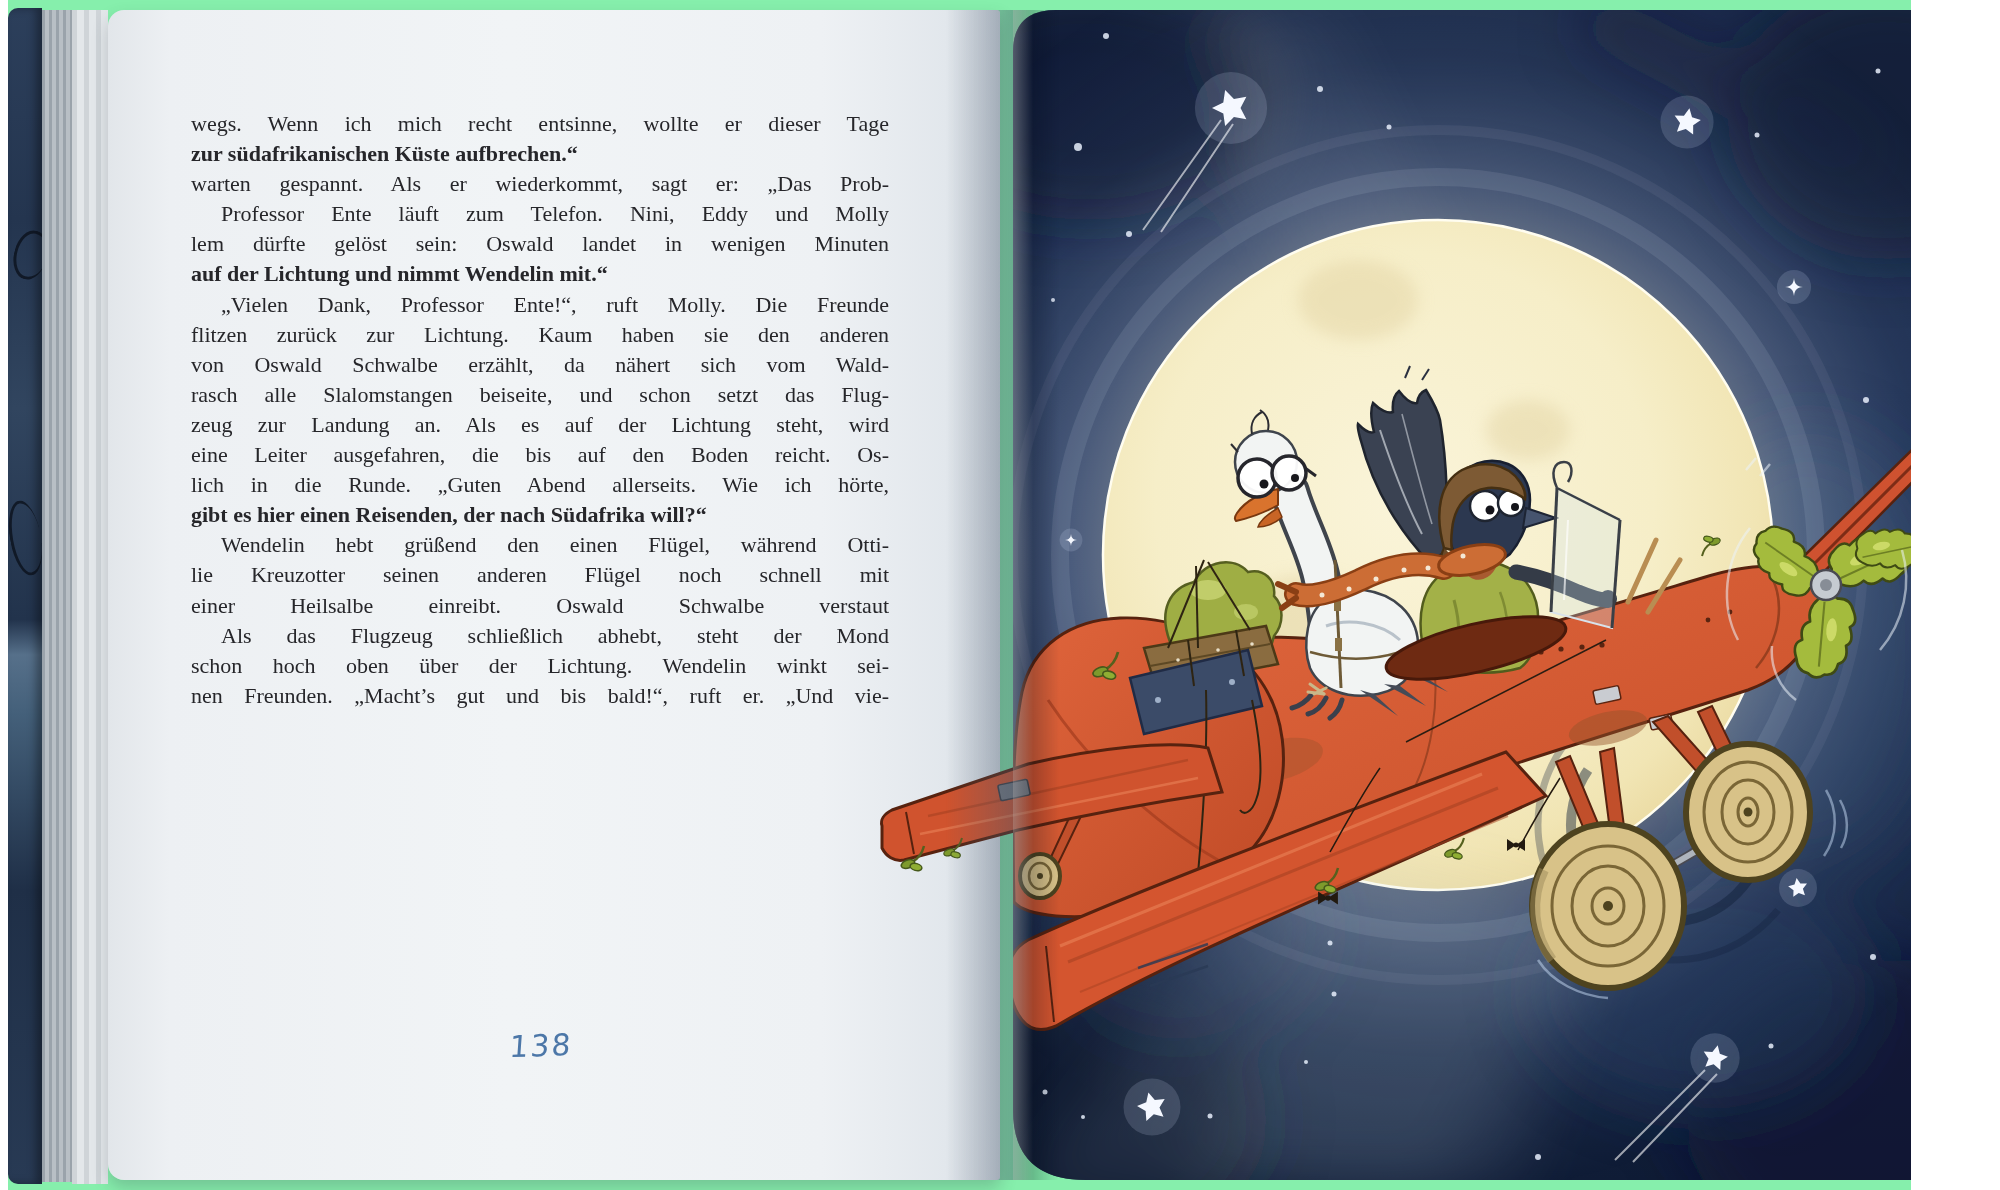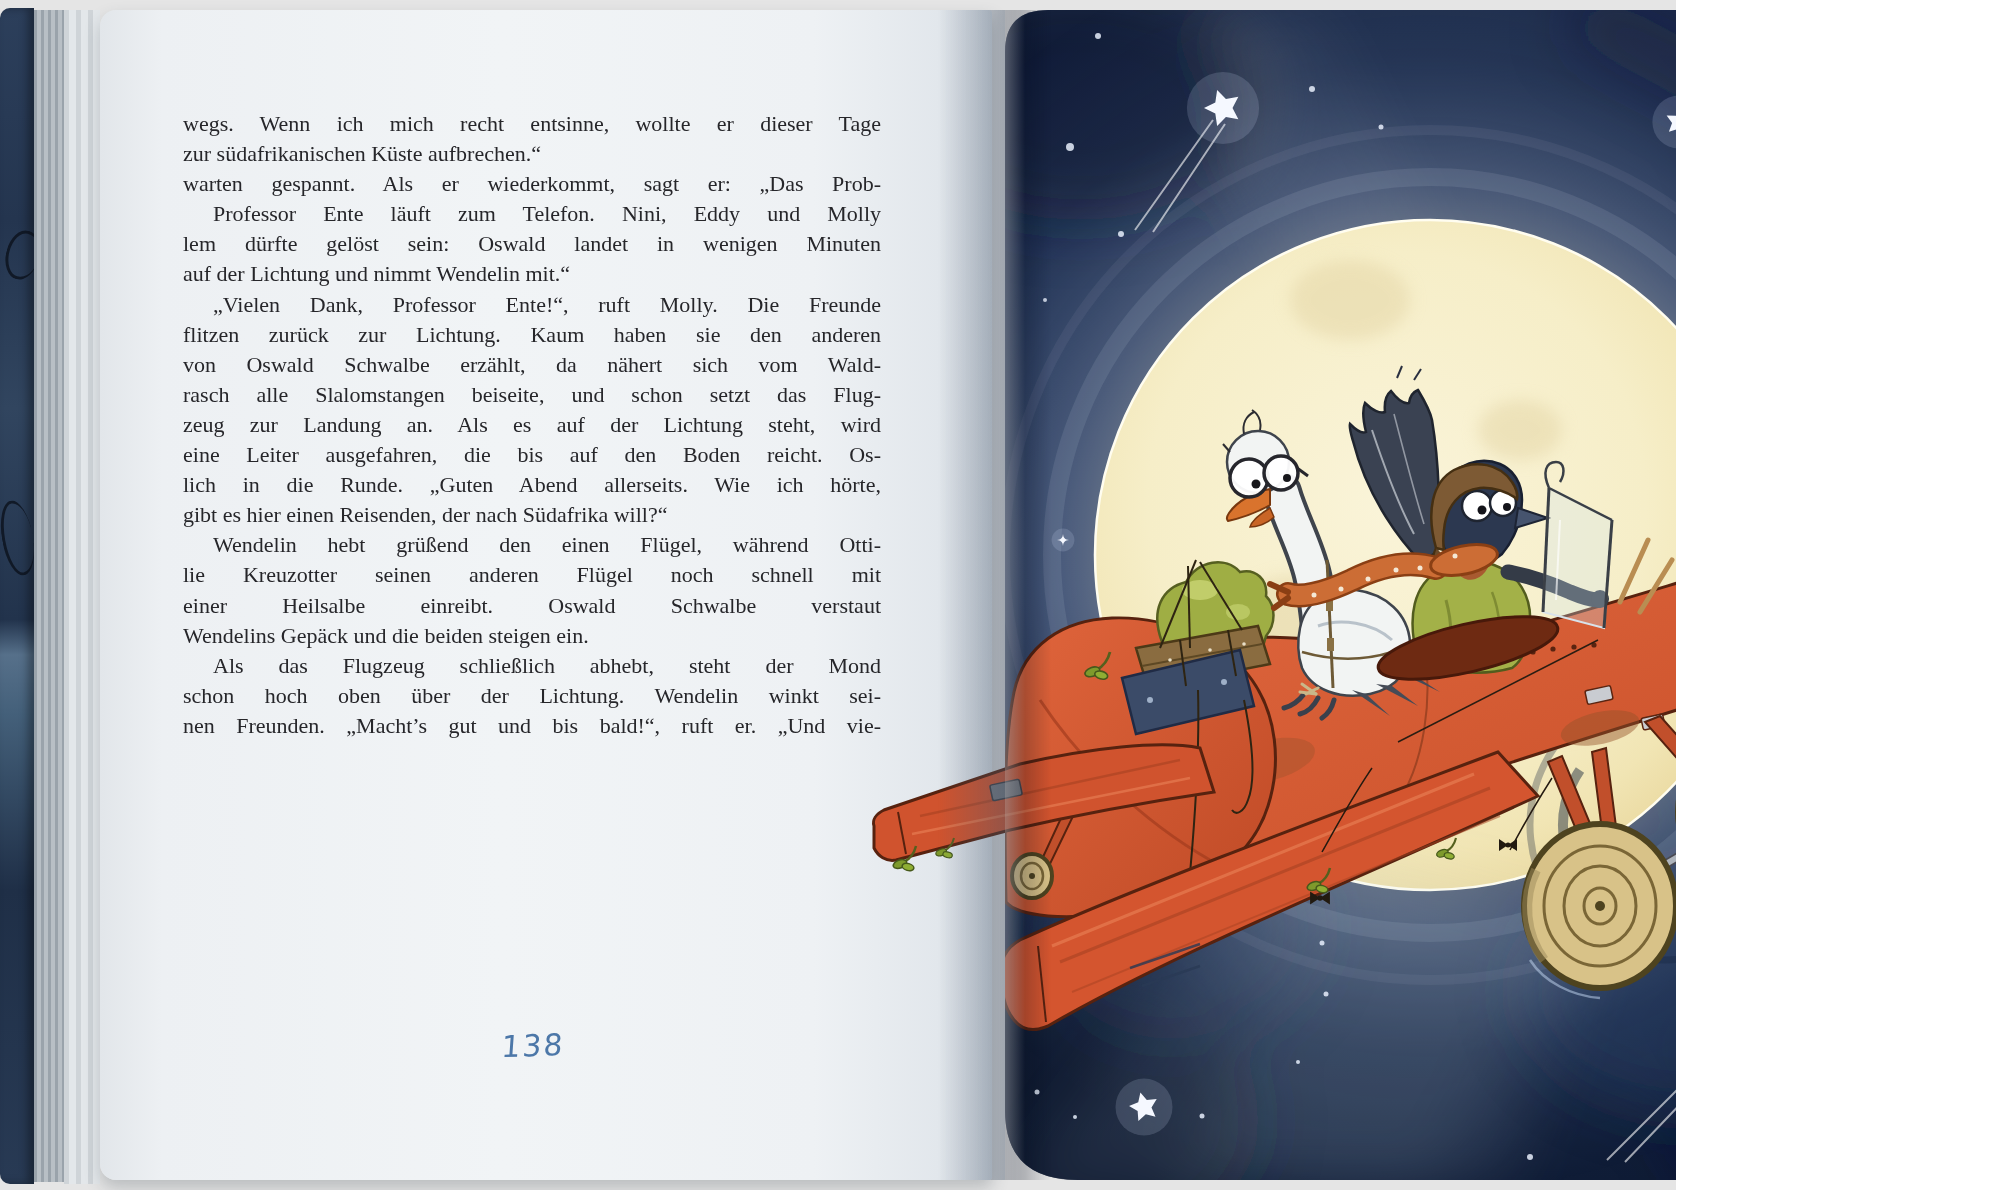--- a/index.html
+++ b/index.html
@@ -1,17 +1,17 @@
 <!DOCTYPE html>
 <html><head>
 <meta charset="utf-8">
 <style>
   html,body{margin:0;padding:0;background:#ffffff;}
-  .book{position:relative;width:1676px;height:1190px;background:#e5e5e5;overflow:hidden;
-        font-family:"Liberation Serif", serif;}
+  .book{position:relative;width:1903px;height:1190px;background:#86efac;overflow:hidden;
+        font-family:"Liberation Serif", serif;margin-left:8px;}
   
   .cover-left{position:absolute;left:0;top:8px;width:34px;height:1176px;
      background:linear-gradient(180deg,#2c3f5b 0%,#24354f 18%,#31455f 34%,#22334c 52%,#56708a 55%,#44607a 60%,#1f2f47 75%,#283a54 100%);
      border-radius:10px 0 0 10px; box-shadow:inset -6px 0 8px rgba(0,0,0,.35);}
   .cover-doodle1,.cover-doodle2{position:absolute;border:3px solid rgba(10,15,25,.75);border-radius:50%;}
   .cover-doodle1{left:6px;top:222px;width:30px;height:44px;border-right:none;transform:rotate(14deg);}
   .cover-doodle2{left:2px;top:492px;width:28px;height:70px;border-right:none;transform:rotate(-10deg);}
   .stack-a{position:absolute;left:34px;top:10px;width:30px;height:1172px;
      background:repeating-linear-gradient(90deg,#9aa3ab 0 3px,#b8bfc5 3px 7px);}
   .stack-b{position:absolute;left:64px;top:10px;width:36px;height:1174px;
@@ -25,21 +25,21 @@
   .fore-edge-right:before{content:"";position:absolute;left:8px;top:0;width:1px;height:100%;background:#d5d9dc;}
   .fore-edge-right:after{content:"";position:absolute;left:17px;top:0;width:1px;height:100%;background:#d9dde0;}
   .next-page-sliver{position:absolute;left:1950px;top:14px;width:50px;height:1164px;
      background:linear-gradient(180deg,#223450 0%,#1d2d48 12%,#8a6b4a 14%,#8a6b4a 18%,#24364f 20%,#203150 48%,#7d6247 52%,#8a6b4a 62%,#223450 66%,#1a2a44 100%);
      border-radius:0 12px 12px 0; box-shadow:inset 8px 0 10px rgba(0,0,0,.35), inset -4px 0 6px rgba(0,0,0,.5);}
   
   .text-block{position:absolute;left:183px;top:109px;width:698px;color:#26262a;
      font-size:22px;line-height:30.1px;}
   .line{text-align:justify;text-align-last:justify;height:30.1px;overflow:hidden;}
   .line.indent{text-indent:30px;}
-  .line.para-end{text-align-last:left;}
+  .line.para-end{text-align-last:left;font-weight:bold;}
   .page-number{position:absolute;left:498px;top:1028px;width:70px;text-align:center;
      color:#4c77a8;font-family:"DejaVu Sans",sans-serif;font-size:30px;letter-spacing:2px;
      transform:rotate(-2deg) skewX(-6deg);}
   svg.illustration{position:absolute;left:0;top:0;pointer-events:none;}
 </style>
 </head>
 <body>
 
 <div class="book">
 
@@ -63,21 +63,20 @@
       <div class="line">flitzen zurück zur Lichtung. Kaum haben sie den anderen</div>
       <div class="line">von Oswald Schwalbe erzählt, da nähert sich vom Wald-</div>
       <div class="line">rasch alle Slalomstangen beiseite, und schon setzt das Flug-</div>
       <div class="line">zeug zur Landung an. Als es auf der Lichtung steht, wird</div>
       <div class="line">eine Leiter ausgefahren, die bis auf den Boden reicht. Os-</div>
       <div class="line">lich in die Runde. „Guten Abend allerseits. Wie ich hörte,</div>
       <div class="line para-end">gibt es hier einen Reisenden, der nach Südafrika will?“</div>
       <div class="line indent">Wendelin hebt grüßend den einen Flügel, während Otti-</div>
       <div class="line">lie Kreuzotter seinen anderen Flügel noch schnell mit</div>
       <div class="line">einer Heilsalbe einreibt. Oswald Schwalbe verstaut</div>
-      <div class="line para-end">Wendelins Gepäck und die beiden steigen ein.</div>
       <div class="line indent">Als das Flugzeug schließlich abhebt, steht der Mond</div>
       <div class="line">schon hoch oben über der Lichtung. Wendelin winkt sei-</div>
       <div class="line">nen Freunden. „Macht’s gut und bis bald!“, ruft er. „Und vie-</div>
     </div>
   <div class="page-number">138</div>
 
   <div class="fore-edge-right"></div>
   <div class="next-page-sliver"></div>
 
   <svg class="illustration" width="2000" height="1190" viewBox="0 0 2000 1190">

